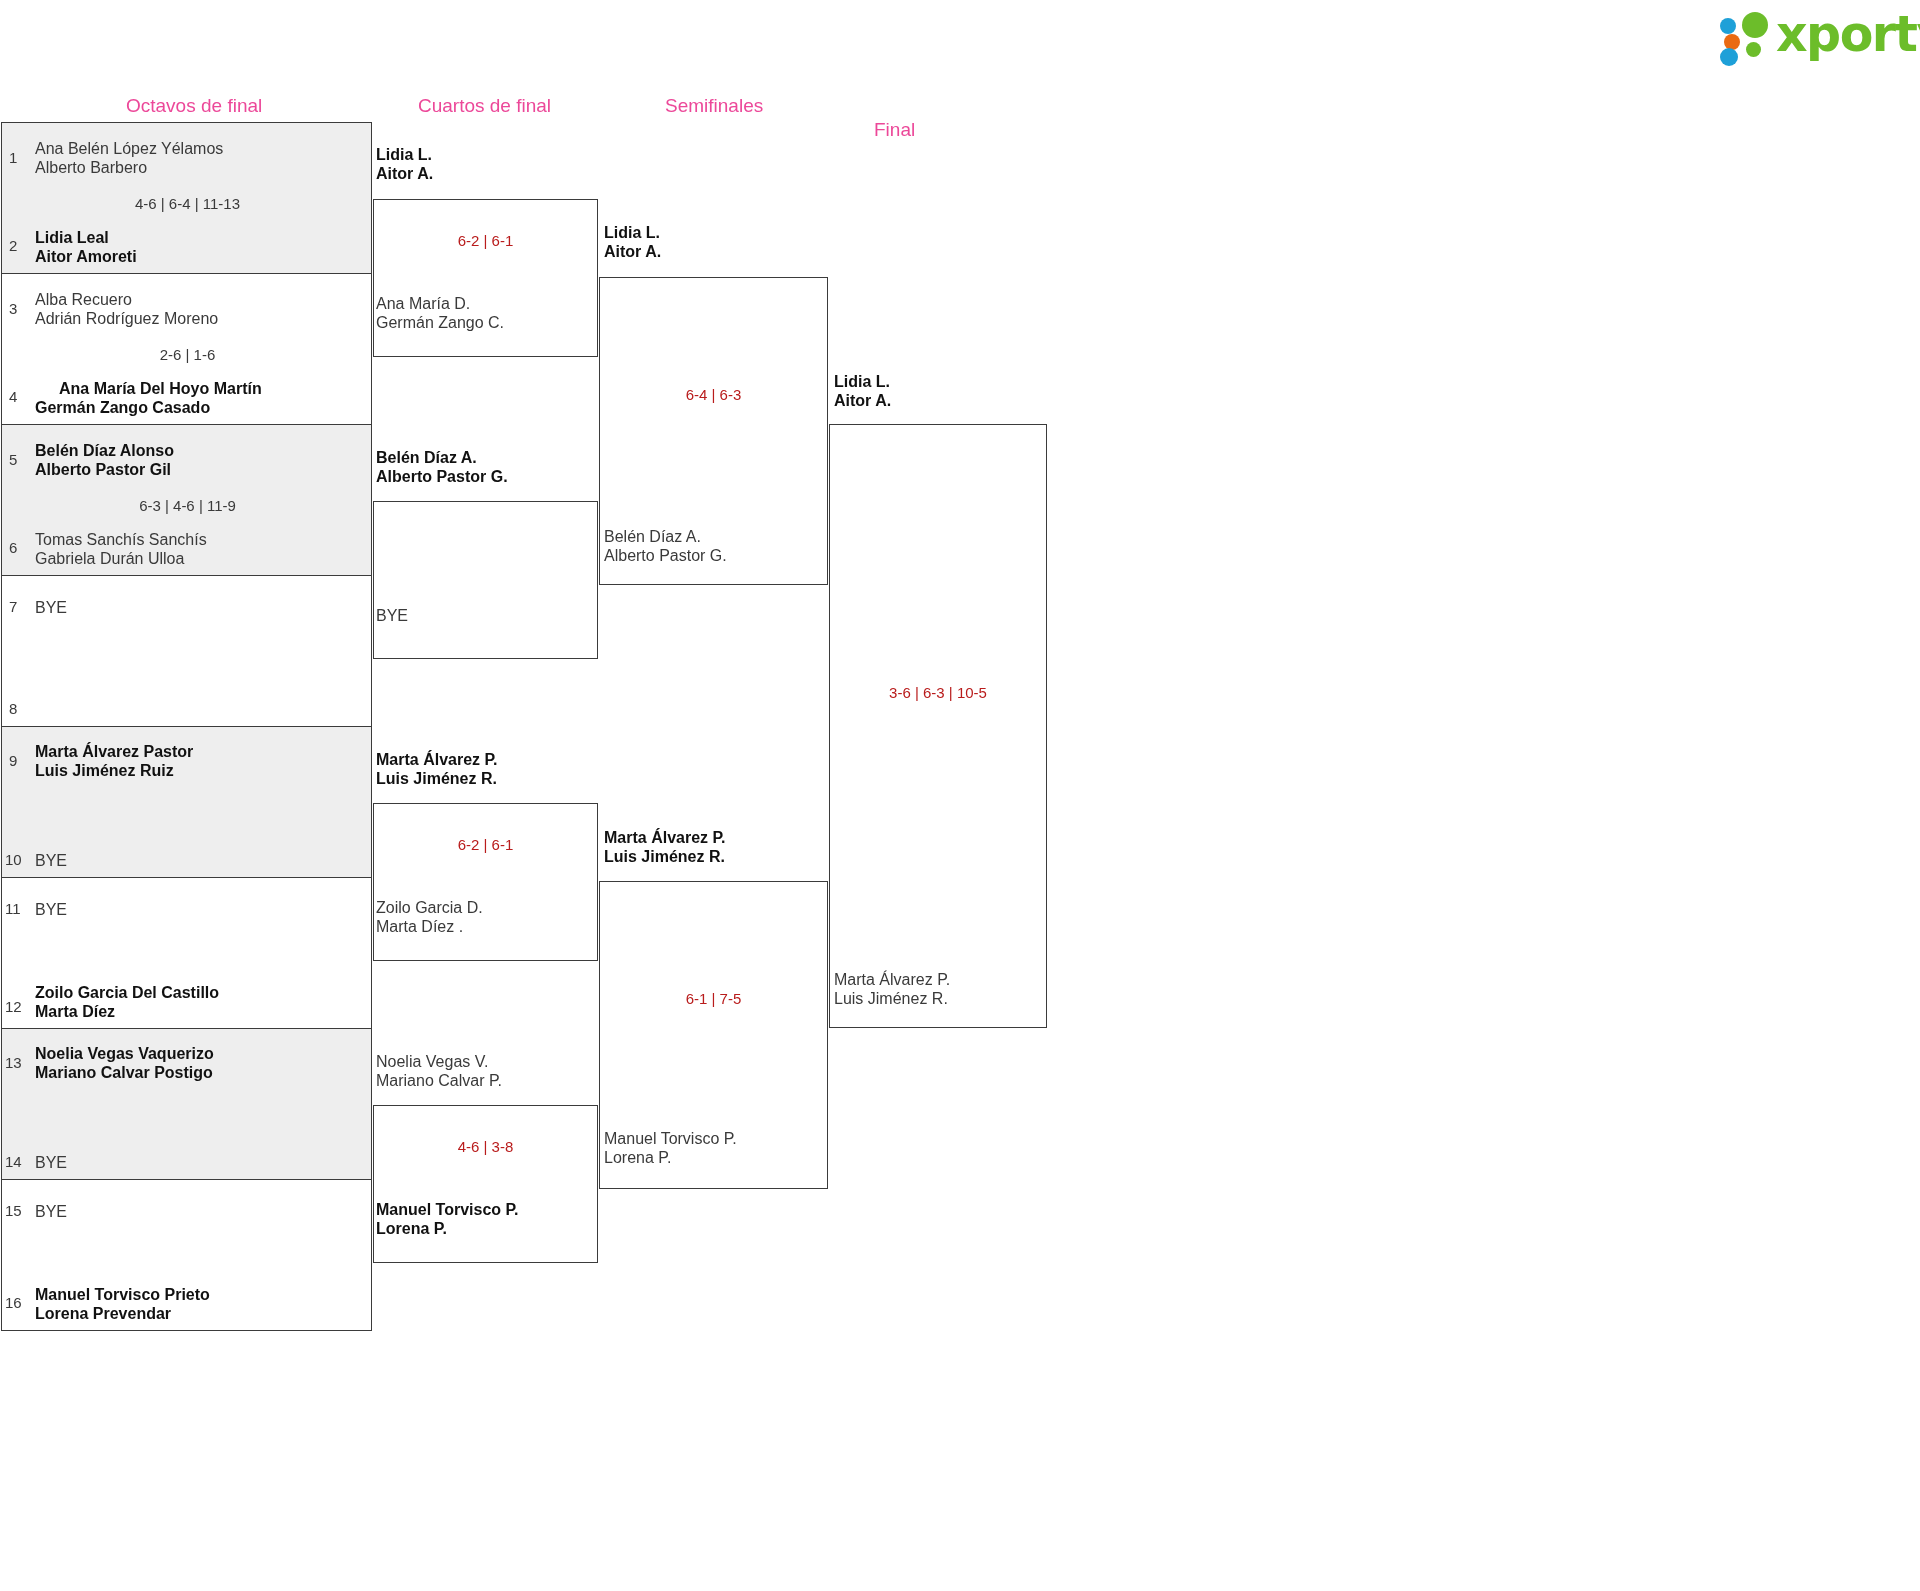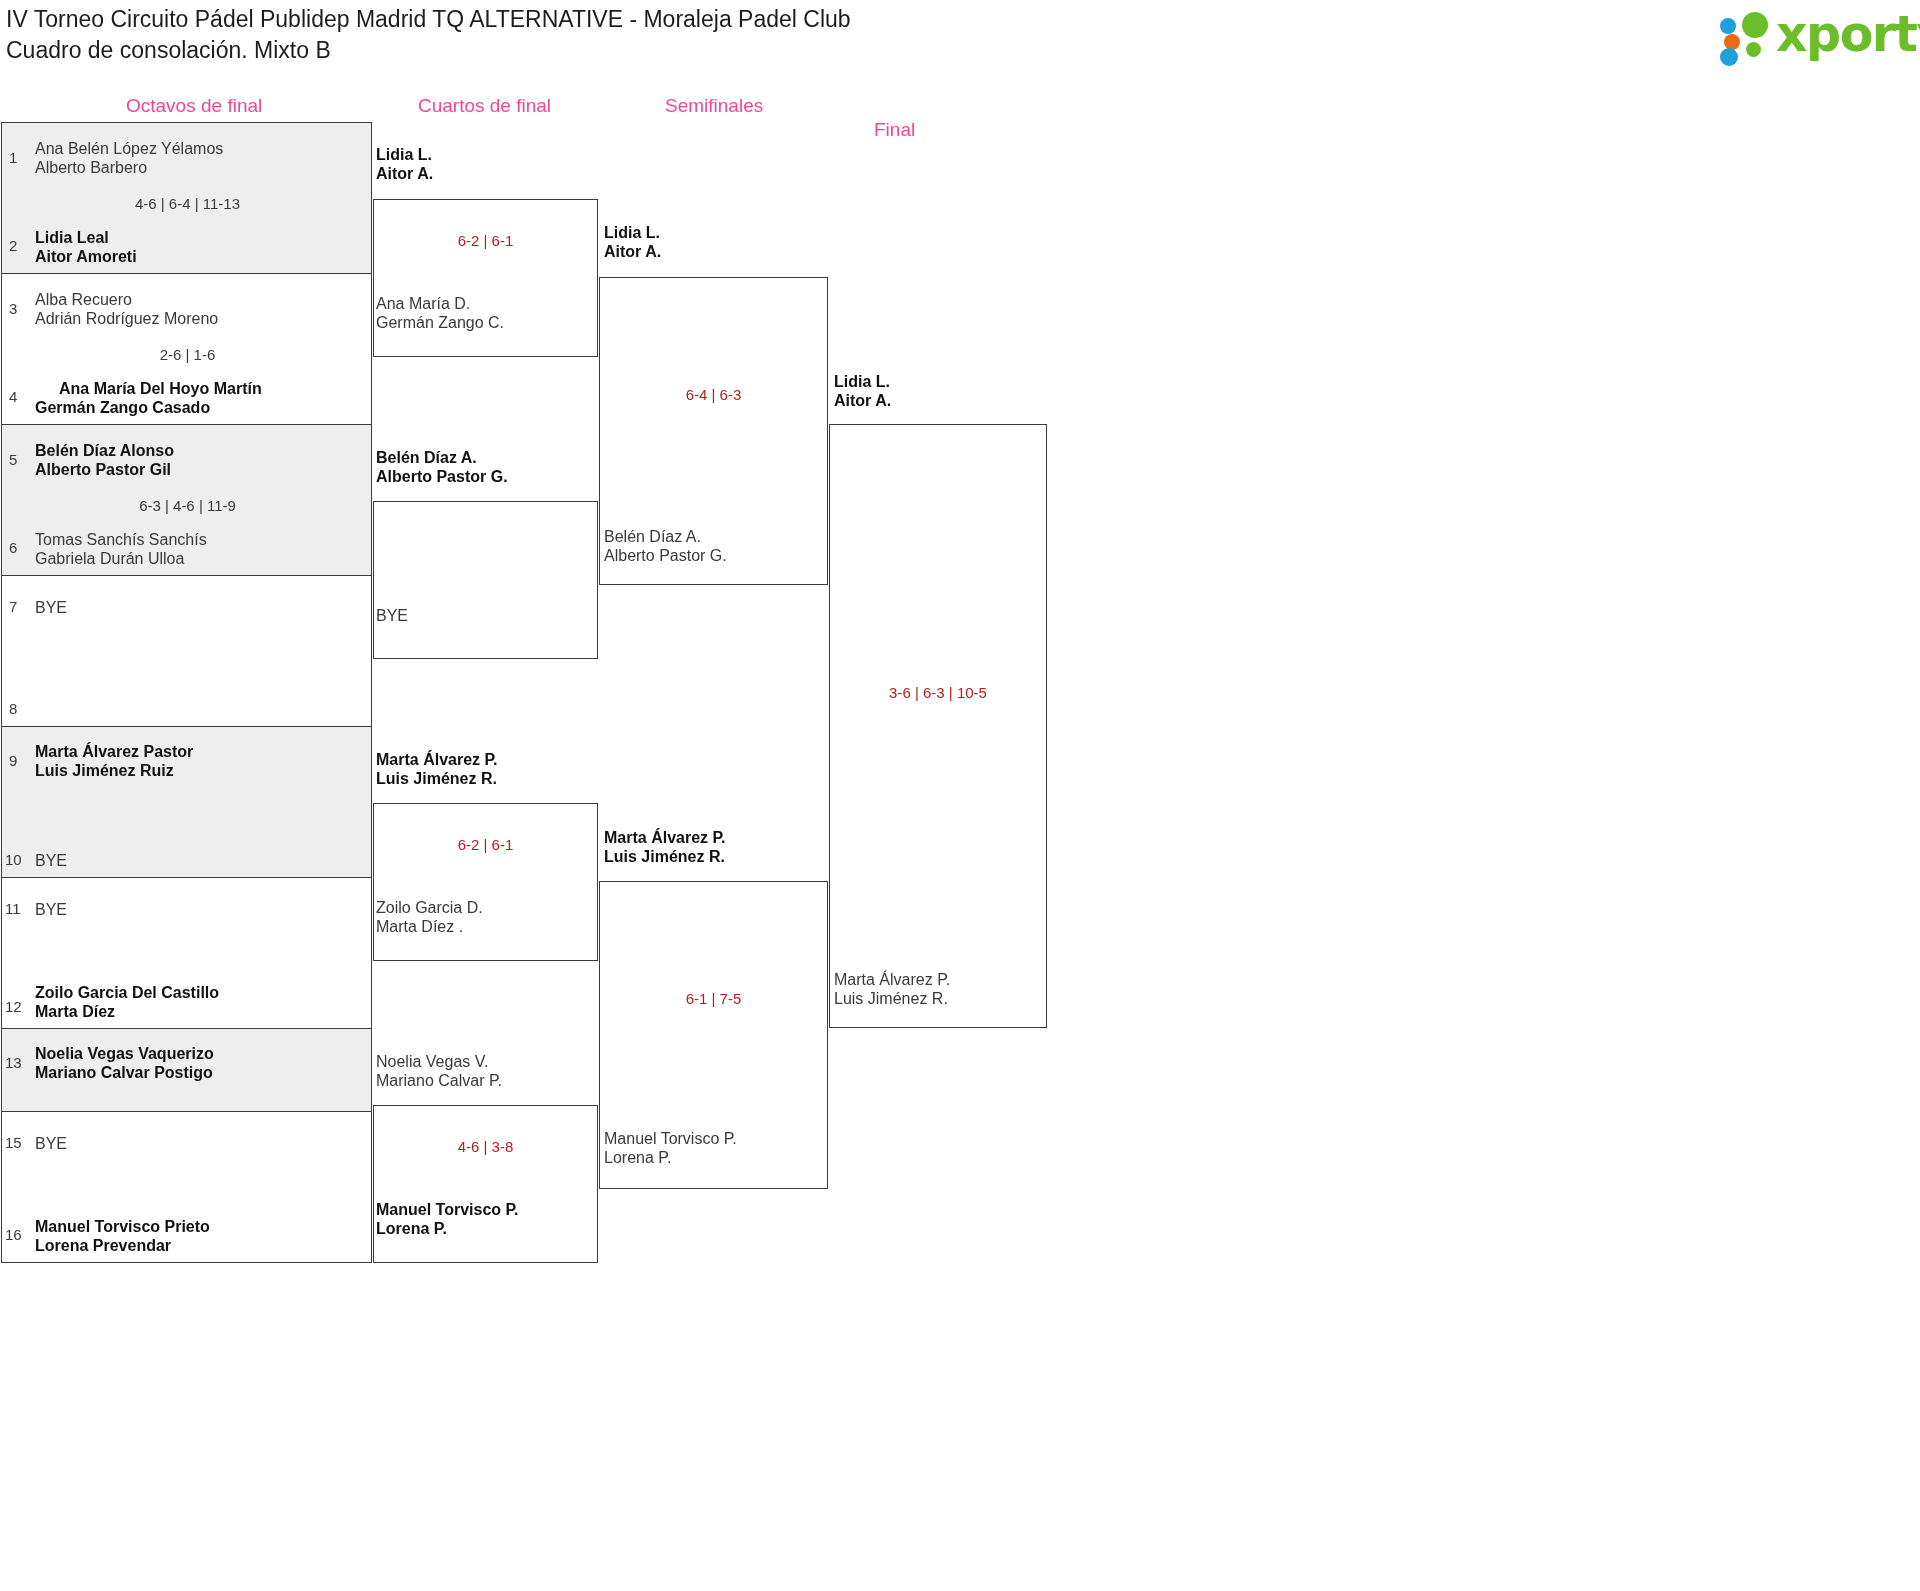--- a/index.html
+++ b/index.html
@@ -126,24 +126,20 @@
     white-space: nowrap;
   }
   .adv.win { color: #111111; font-weight: 700; }
   .adv .l2 { display: block; }
 </style>
 </head>
 <body>
 
 <div id="page">
 
-  <div id="header-title">
-    <div class="line">IV Torneo Circuito Pádel Publidep Madrid TQ ALTERNATIVE - Moraleja Padel Club</div>
-    <div class="line">Cuadro de consolación. Mixto B</div>
-  </div>
 
   <div id="logo">
     <div class="dots">
       <span class="dot d-blue-tl"></span>
       <span class="dot d-orange"></span>
       <span class="dot d-blue-bl"></span>
       <span class="dot d-green-lg"></span>
       <span class="dot d-green-sm"></span>
     </div>
     <div class="wordmark">xporty</div>
@@ -208,21 +204,21 @@
   </div>
 
   <div class="r1-cell shaded" style="top:1028px; height:152px;">
     <span class="seed" style="top:25px; left:3px;">13</span>
     <span class="team win" style="top:15px;">Noelia Vegas Vaquerizo</span>
     <span class="team win" style="top:34px;">Mariano Calvar Postigo</span>
     <span class="seed" style="top:124px; left:3px;">14</span>
     <span class="team bye" style="top:124px;">BYE</span>
   </div>
 
-  <div class="r1-cell" style="top:1111px; height:152px;">
+  <div class="r1-cell" style="top:1179px; height:152px;">
     <span class="seed" style="top:22px; left:3px;">15</span>
     <span class="team bye" style="top:22px;">BYE</span>
     <span class="seed" style="top:114px; left:3px;">16</span>
     <span class="team win" style="top:105px;">Manuel Torvisco Prieto</span>
     <span class="team win" style="top:124px;">Lorena Prevendar</span>
   </div>
 
   <div class="conn" style="left:373px; top:199px; width:225px; height:158px;"></div>
   <div class="adv win" style="left:376px; top:145px;">
     <span>Lidia L.</span>

